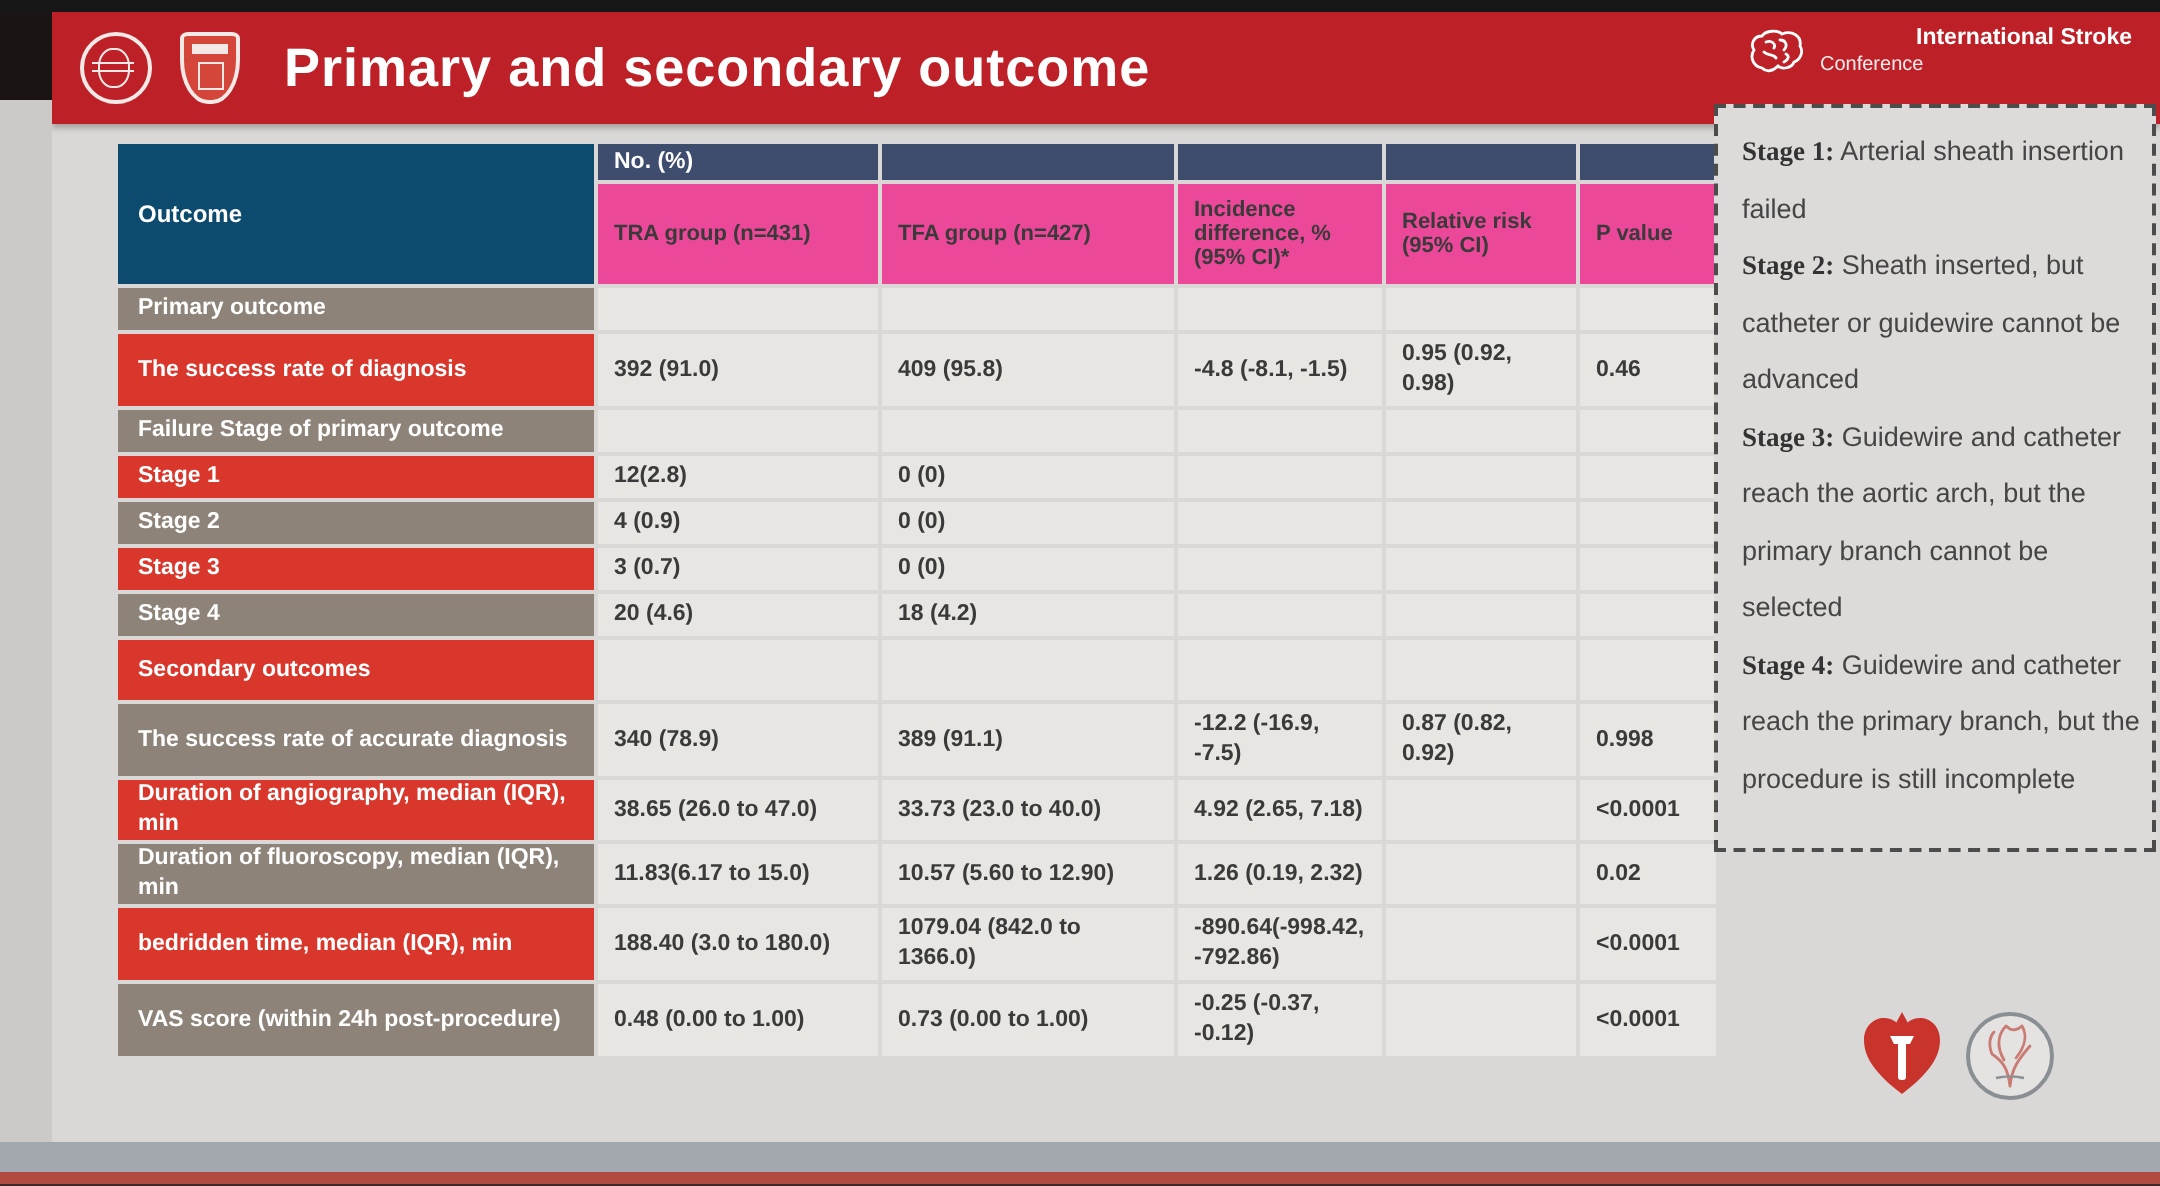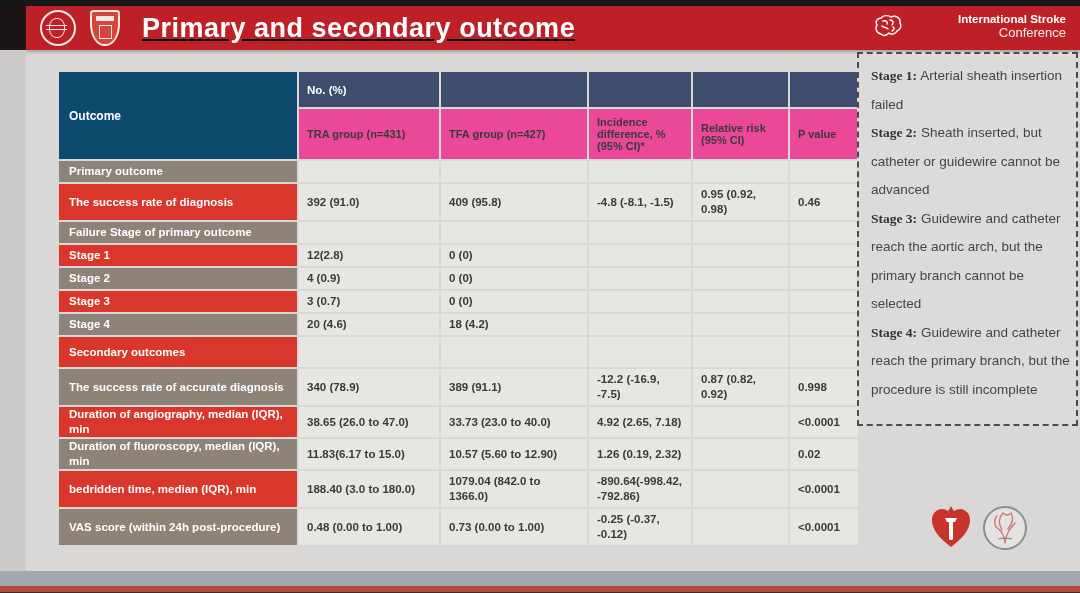--- a/index.html
+++ b/index.html
@@ -8,41 +8,41 @@
 
   
   .top-strip{position:absolute;left:0;top:0;width:1080px;height:6px;background:#171717;}
   .banner-left-dark{position:absolute;left:0;top:6px;width:26px;height:44px;background:#1b1414;}
   .left-strip{position:absolute;left:0;top:50px;width:26px;height:525px;background:#cbcac8;}
   .bottom-grey{position:absolute;left:0;top:571px;width:1080px;height:15px;background:#a2a8ad;}
   .bottom-red{position:absolute;left:0;top:586px;width:1080px;height:6px;background:#b14b41;}
   .bottom-dark{position:absolute;left:0;top:592px;width:1080px;height:1px;background:#40292c;}
 
   
-  .banner{position:absolute;left:26px;top:6px;right:0;height:44px;background:#bd2127;
-          display:flex;align-items:center;box-shadow:0 2px 3px rgba(0,0,0,.25);text-decoration:underline;}
+  .banner{position:absolute;left:26px;top:6px;right:0;height:56px;background:#bd2127;
+          display:flex;align-items:center;box-shadow:0 2px 3px rgba(0,0,0,.25);}
   .banner .logos{display:flex;align-items:center;gap:14px;margin-left:14px;}
   .seal{width:36px;height:36px;border:2.5px solid #f4e9e6;border-radius:50%;position:relative;box-sizing:border-box;}
   .seal:before{content:"";position:absolute;left:7px;top:6px;width:14px;height:18px;border:1.6px solid #f4e9e6;border-radius:45%;}
   .seal:after{content:"";position:absolute;left:4px;top:13px;width:21px;height:3px;border-top:1.6px solid #f4e9e6;border-bottom:1.6px solid #f4e9e6;}
   .shield{width:30px;height:36px;background:#d4453a;border:2px solid #f4e9e6;box-sizing:border-box;
           border-radius:4px 4px 14px 14px / 3px 3px 22px 22px;position:relative;}
   .shield:before{content:"";position:absolute;left:4px;top:4px;right:4px;height:5px;background:#f4e9e6;}
   .shield:after{content:"";position:absolute;left:7px;top:13px;width:11px;height:12px;border:1.5px solid #f4e9e6;}
   .banner h1{color:#ffffff;font-size:27px;font-weight:bold;margin:0 0 0 22px;letter-spacing:.5px;}
   .isc{position:absolute;right:14px;top:7px;display:flex;align-items:center;gap:7px;color:#fff;}
   .isc .txt{line-height:13px;}
   .isc .l1{font-size:11.5px;font-weight:bold;padding-left:48px;}
-  .isc .l2{font-size:13px;font-weight:normal;opacity:.92;text-align:right;}
+  .isc .l2{font-size:10px;font-weight:normal;opacity:.92;}
 
   
   .tablewrap{position:absolute;left:57px;top:70px;width:791px;}
   table{border-collapse:separate;border-spacing:2px;table-layout:fixed;width:791px;}
   td{vertical-align:middle;box-sizing:border-box;}
-  .navy{background:#3e4c6d;color:#fff;font-size:11.5px;font-weight:bold;height:35px;padding:2px 8px;}
+  .navy{background:#3e4c6d;color:#fff;font-size:11.5px;font-weight:bold;height:18px;padding:2px 8px;}
   .colhead{background:#ec4899;color:#3a3a3a;font-size:11px;font-weight:bold;padding:5px 8px;height:50px;vertical-align:middle;}
   .outcomehead{background:#0c4a6e;color:#fff;font-size:12px;font-weight:bold;padding:4px 10px;}
   .lbl{color:#fff;font-size:11.5px;font-weight:bold;padding:0 10px;line-height:15px;}
   .lbl.red,.lbl.section-red{background:#d9372c;}
   .lbl.grey,.lbl.section-grey{background:#8d8379;}
   .cell{background:#e7e6e2;color:#3a3a3a;font-size:11.5px;font-weight:bold;padding:3px 8px;line-height:15px;min-height:19px;}
   tr.section-red td{height:30px;}
   tr.section-grey td{height:21px;}
   tr.plain td{height:20px;}
 

